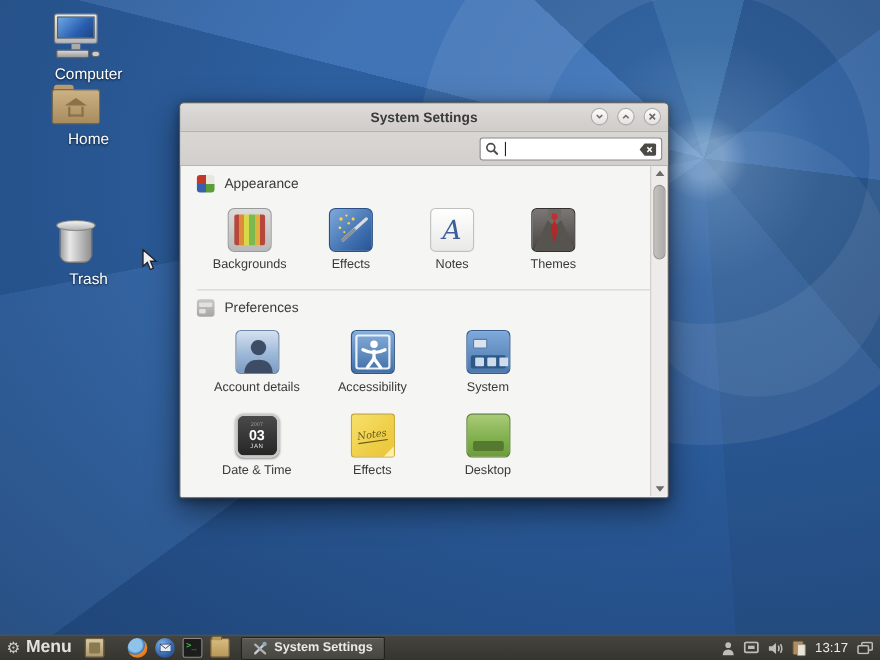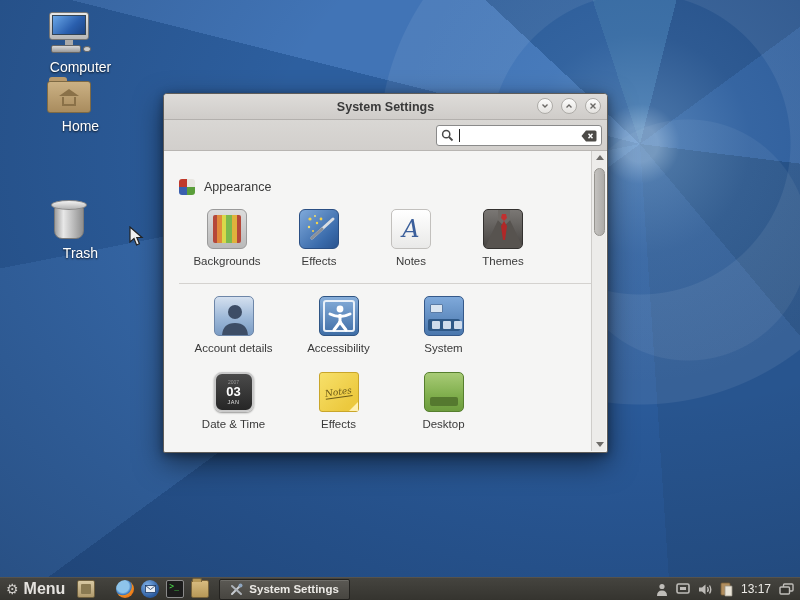--- a/index.html
+++ b/index.html
@@ -77,21 +77,21 @@
   
   .scrollbar { position:absolute; right:0; top:0; bottom:0; width:15px; background:#edecea; border-left:1px solid #cfcdca; }
   .sb-arrow { position:absolute; left:0; width:15px; height:13px; display:flex; align-items:center; justify-content:center; cursor:pointer; }
   .sb-up { top:0; } .sb-down { bottom:0; }
   .sb-arrow .tri { width:0; height:0; border-left:4px solid transparent; border-right:4px solid transparent; }
   .sb-up .tri { border-bottom:5px solid #6e6c69; }
   .sb-down .tri { border-top:5px solid #6e6c69; }
   .sb-thumb { position:absolute; left:2px; top:17px; width:11px; height:68px;
     background:linear-gradient(90deg,#c4c2bf,#adaba8); border:1px solid #96948f; border-radius:6px; cursor:grab; }
 
-  .section-header { display:flex; align-items:center; gap:9px; margin:28px 0 0 14px; }
+  .section-header { display:flex; align-items:center; gap:9px; margin:8px 0 0 14px; }
   .section-title { font-size:12.5px; color:#3a3a3a; }
   .sec-ic { width:16px; height:16px; border-radius:3px; }
   .sec-ic-appearance { background:conic-gradient(#e8e6e1 0 25%, #5a9e3a 25% 50%, #3a5fae 50% 75%, #c0392b 75%); }
   .sec-ic-preferences { background:linear-gradient(#c9c7c4,#a8a6a2); position:relative; }
   .sec-ic-preferences:before { content:""; position:absolute; left:2px; top:3px; right:2px; height:4px; background:#e3e1de; border-radius:1px; }
   .sec-ic-preferences:after { content:""; position:absolute; left:2px; bottom:3px; width:6px; height:4px; background:#e3e1de; border-radius:1px; }
 
   .grid { display:flex; margin-left:16px; }
   .grid-appearance { margin-top:14px; }
   .grid-pref { margin-top:12px; }
@@ -280,20 +280,24 @@
             <path d="M18,4 L22,4 L23,8 L20,11 L17,8 Z" fill="#c03030"></path>
             <path d="M20,11 L23,16 L21,30 L19,30 L17,16 Z" fill="#b02828"></path>
           </svg>
         </div>
         <div class="clabel">Themes</div>
       </div>
     </div>
 
     <div class="divider"></div>
 
+    <div class="section-header">
+      <div class="sec-ic sec-ic-preferences"></div>
+      <div class="section-title">Preferences</div>
+    </div>
 
     <div class="grid grid-pref">
       <div class="cell">
         <div class="tile t-account">
           <svg width="40" height="40" viewBox="0 0 40 40">
             <circle cx="20" cy="15" r="7" fill="#3d4d66"></circle>
             <path d="M7,40 Q7,26 20,26 Q33,26 33,40 Z" fill="#3d4d66"></path>
           </svg>
         </div>
         <div class="clabel">Account details</div>

